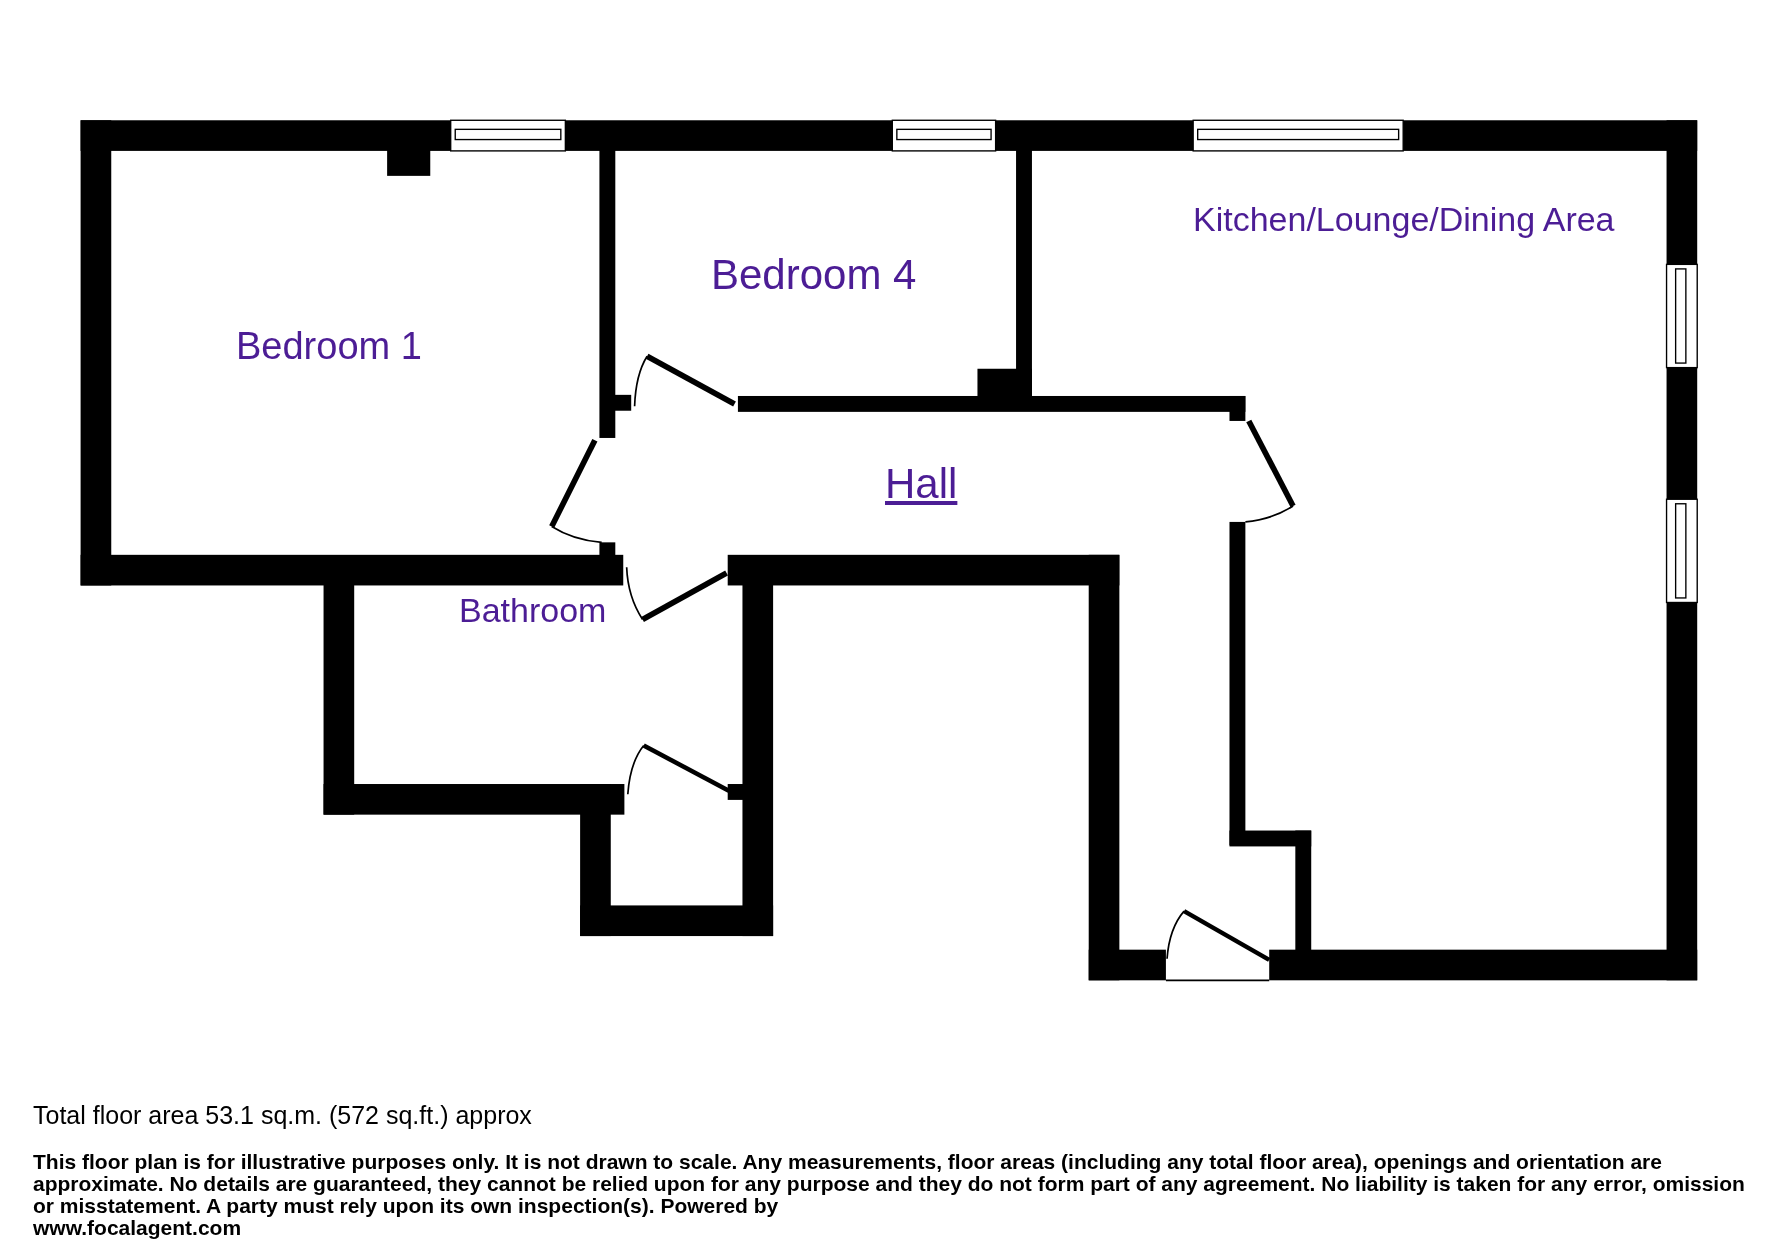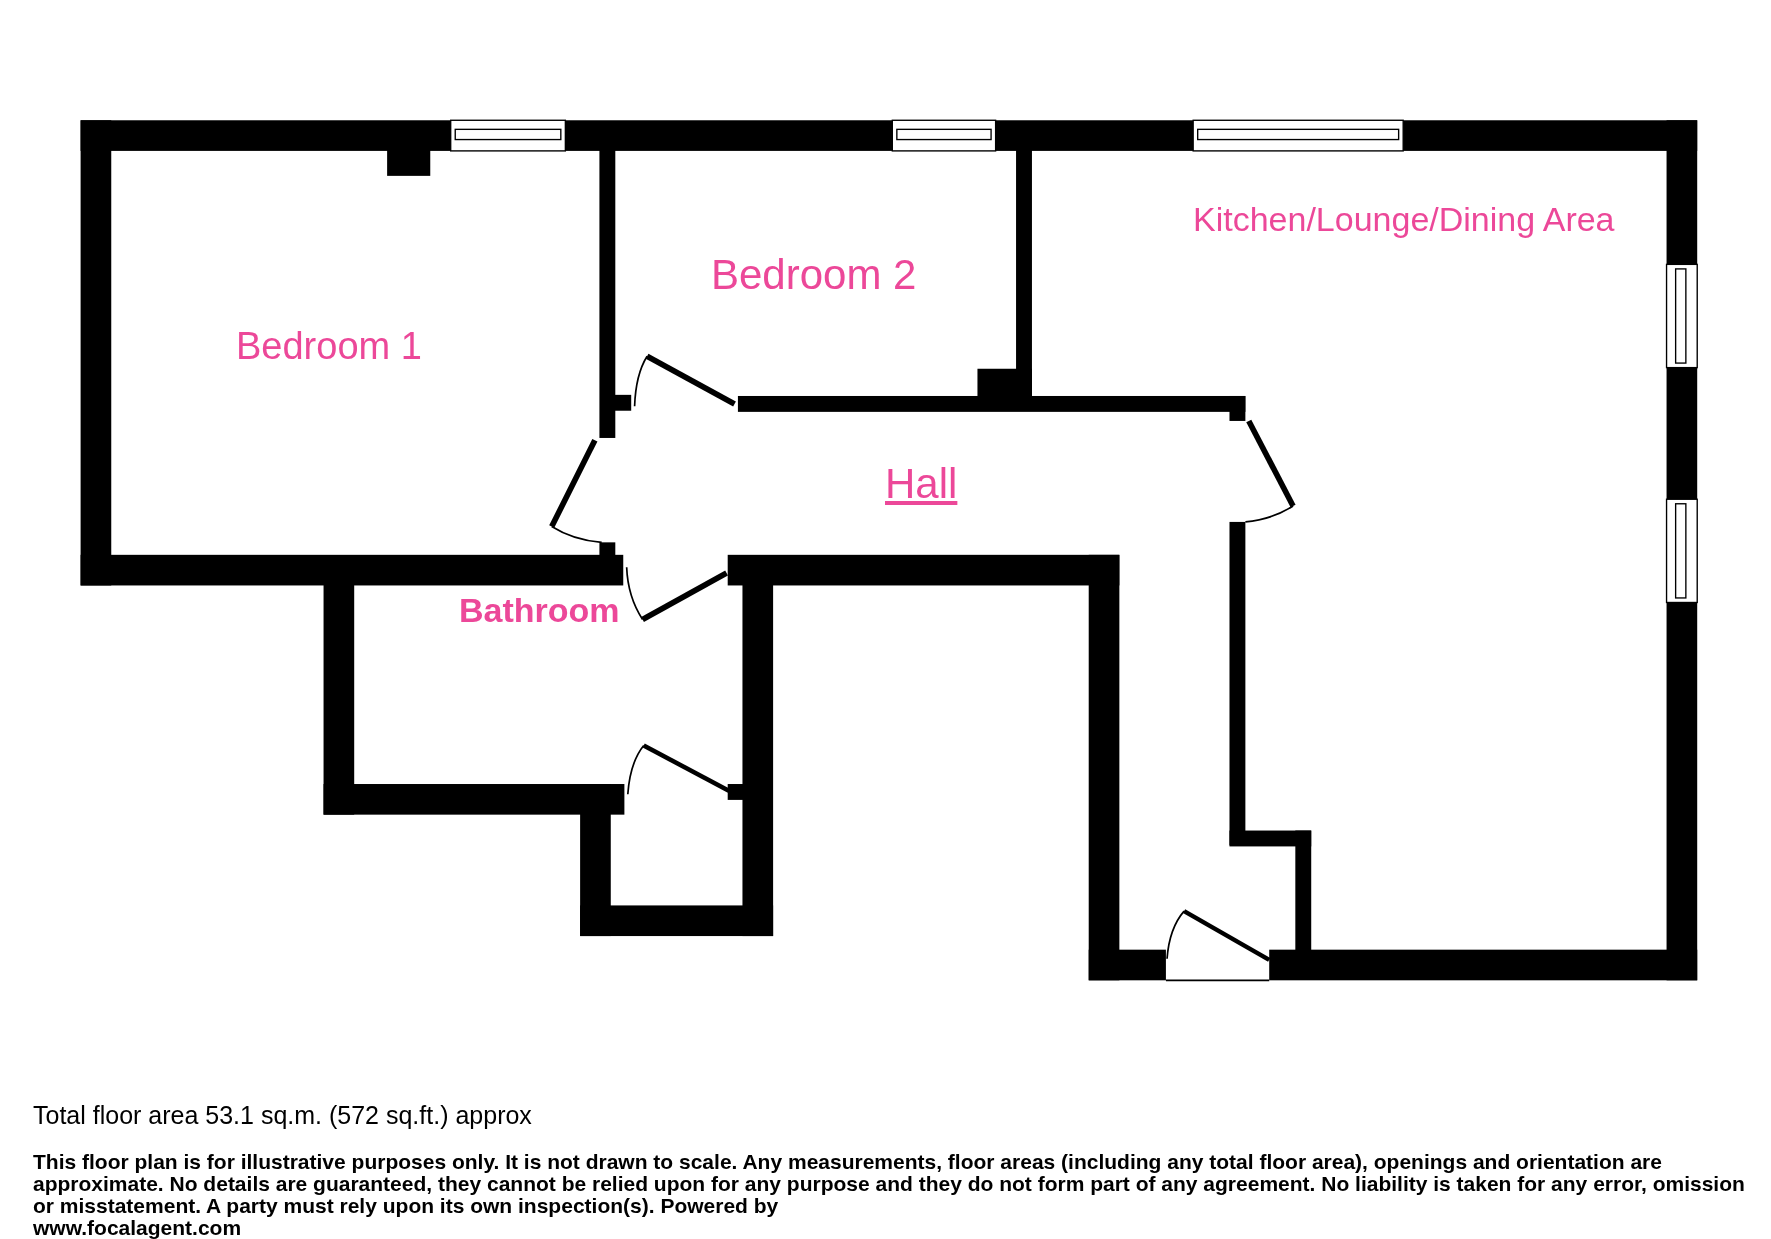--- a/index.html
+++ b/index.html
@@ -1,18 +1,18 @@
 <!DOCTYPE html>
 <html><head>
 <meta charset="utf-8">
 <style>
   html, body { margin: 0; padding: 0; background: #ffffff; }
   body { width: 1771px; height: 1239px; position: relative; overflow: hidden; font-family: "Liberation Sans", sans-serif; color: #000; }
   .plan { position: absolute; left: 0; top: 0; width: 1771px; height: 1239px; }
-  .room-label { position: absolute; white-space: nowrap; font-family: "Liberation Sans", sans-serif; color: #ec4899; }
+  .room-label { position: absolute; white-space: nowrap; font-family: "Liberation Sans", sans-serif; color: #4c1d95; }
   .footer-total { position: absolute; left: 33px; top: 1101px; font-size: 25px; white-space: nowrap; }
   .footer-disclaimer { position: absolute; left: 33px; top: 1151px; width: 1720px; font-size: 21px; line-height: 22px; font-weight: bold; }
 </style>
 </head>
 <body>
 
 <svg class="plan" viewBox="0 0 1560 1092" preserveAspectRatio="none" xmlns="http://www.w3.org/2000/svg">
   <g fill="#000">
 
     <rect x="71" y="106" width="1424" height="27"></rect>
@@ -83,22 +83,22 @@
     <line x1="567" y1="657" x2="642" y2="697" stroke-width="4"></line>
     <path d="M567 657 Q555 672 553 700" stroke-width="1.5"></path>
 
     <line x1="1043" y1="803" x2="1118" y2="846" stroke-width="4"></line>
     <path d="M1043 803 Q1030 818 1028 845" stroke-width="1.5"></path>
     <line x1="1027" y1="864" x2="1118" y2="864" stroke-width="1.5"></line>
   </g>
 </svg>
 
 <div class="room-label" style="left:236px;top:325px;font-size:38px;">Bedroom 1</div>
-<div class="room-label" style="left:711px;top:251px;font-size:42px;">Bedroom 2</div>
+<div class="room-label" style="left:711px;top:251px;font-size:42px;">Bedroom 4</div>
 <div class="room-label" style="left:1193px;top:200px;font-size:34px;">Kitchen/Lounge/Dining Area</div>
 <div class="room-label" style="left:885px;top:460px;font-size:42px;text-decoration:underline;">Hall</div>
-<div class="room-label" style="left:459px;top:591px;font-size:34px;font-weight:bold;">Bathroom</div>
+<div class="room-label" style="left:459px;top:591px;font-size:34px;">Bathroom</div>
 
 <div class="footer-total">Total floor area 53.1 sq.m. (572 sq.ft.) approx</div>
 <div class="footer-disclaimer">
   <span>This floor plan is for illustrative purposes only. It is not drawn to scale. Any measurements, floor areas (including any total floor area), openings and orientation are approximate. No details are guaranteed, they cannot be relied upon for any purpose and they do not form part of any agreement. No liability is taken for any error, omission or misstatement. A party must rely upon its own inspection(s). Powered by</span><br>
   <span>www.focalagent.com</span>
 </div>
 
 </body></html>

